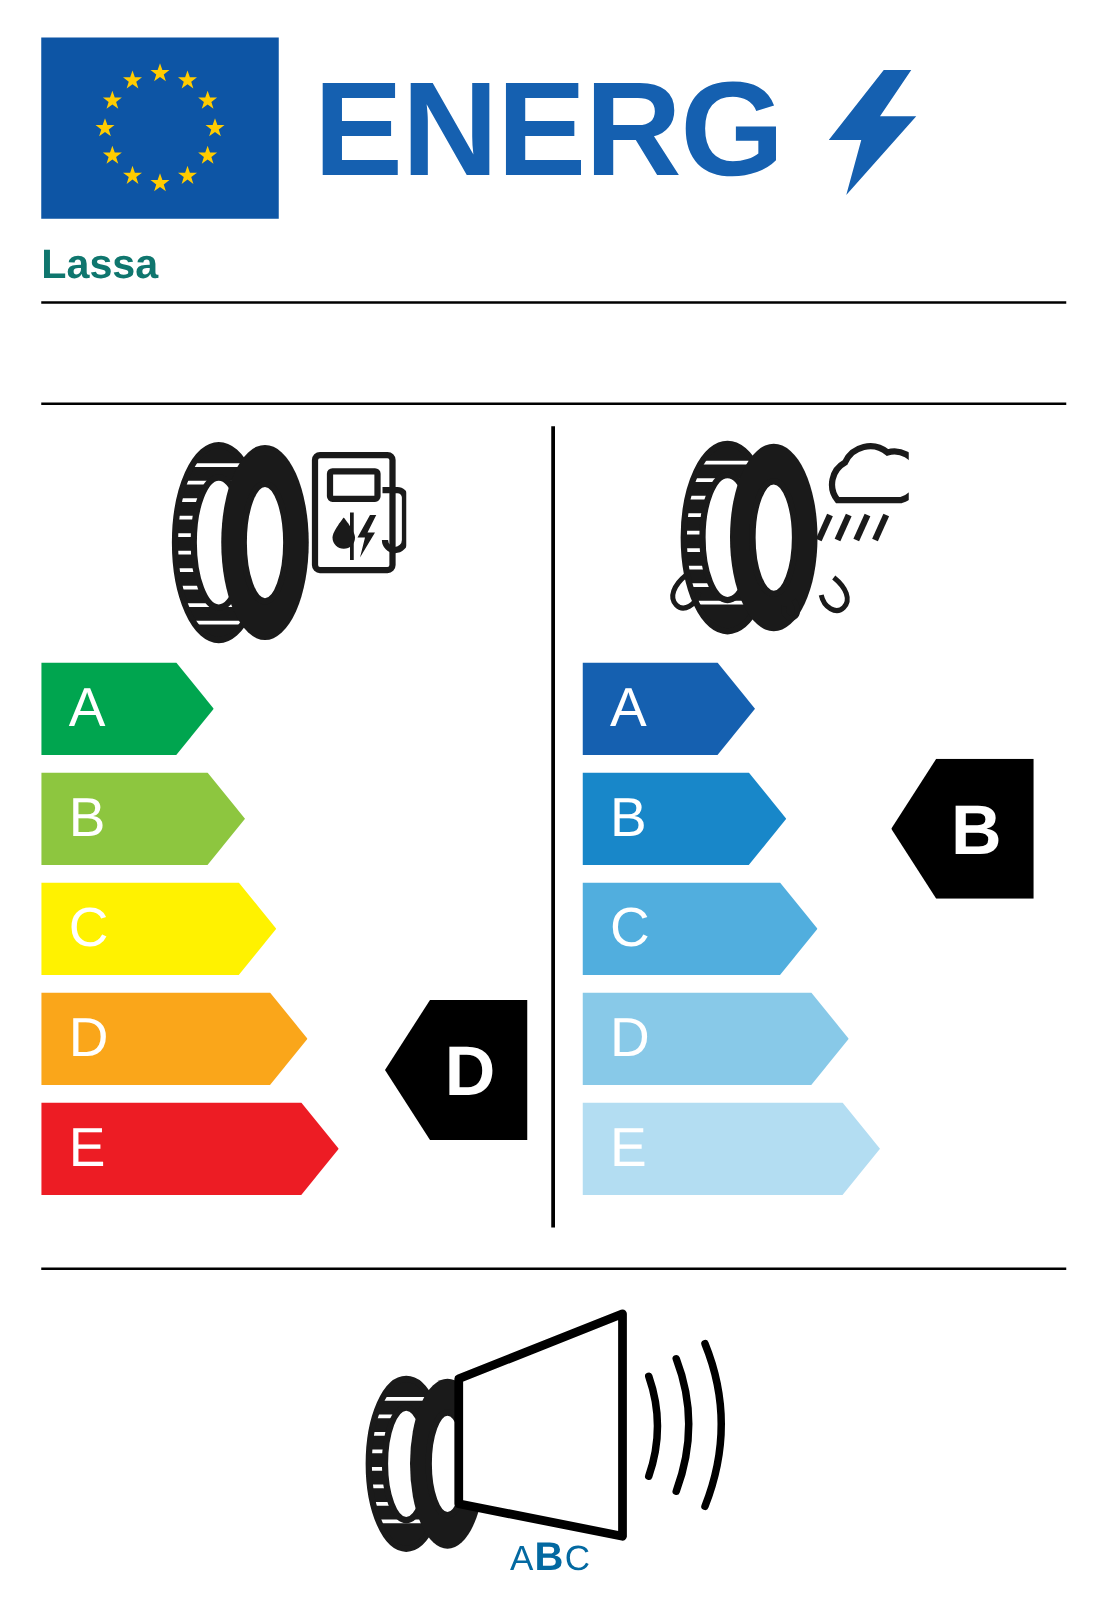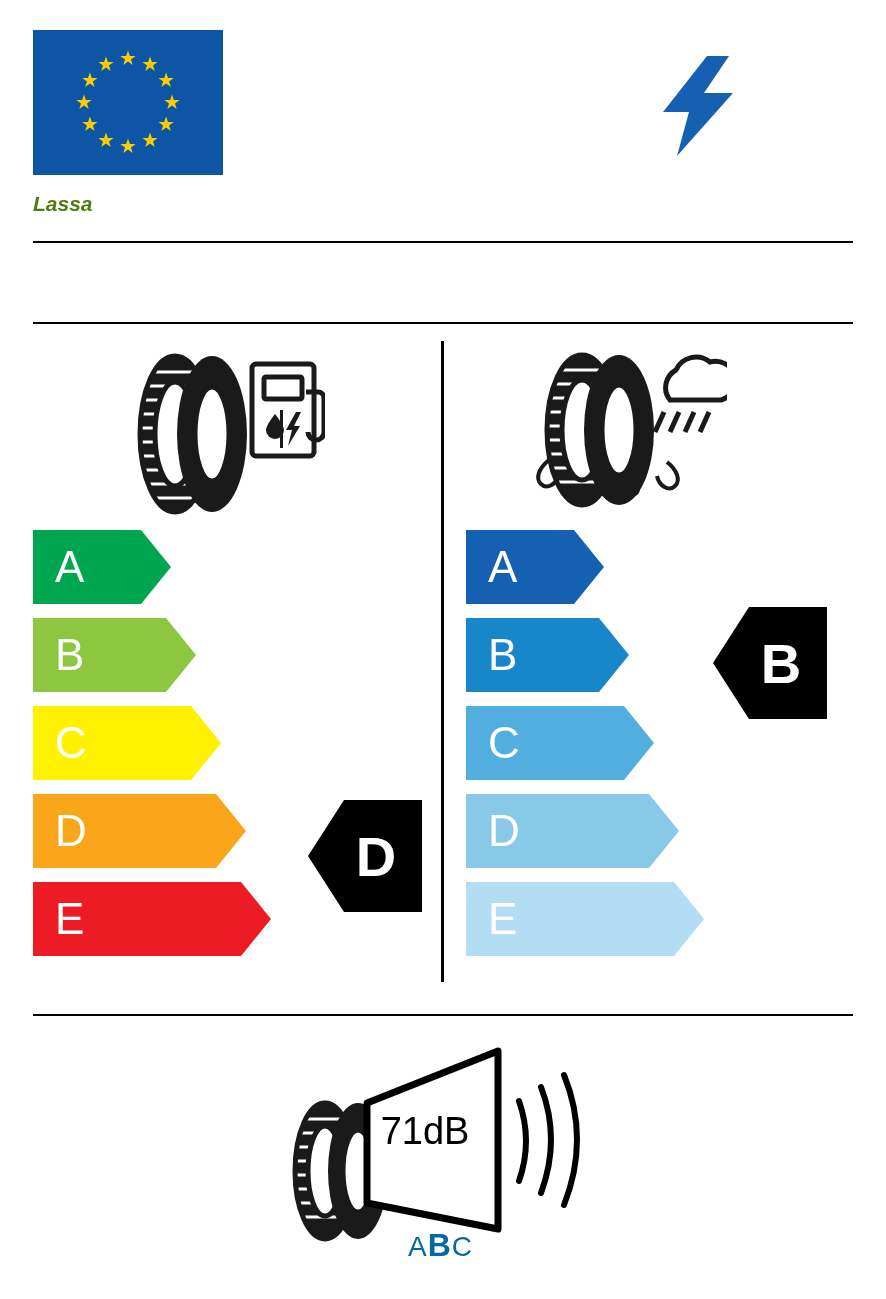--- a/index.html
+++ b/index.html
@@ -57,25 +57,24 @@
     position: absolute;
     left: 630px;
     top: 26px;
   }
 
   
   .brand-name {
     position: absolute;
     left: 33px;
     top: 192px;
-    font-size: 21px;
+    font-size: 33px;
     font-weight: bold;
-    color: #4d7c0f;
+    color: #0f766e;
     letter-spacing: 0px;
-    font-style: italic;
   }
   .rule {
     position: absolute;
     background: #000;
     height: 2px;
   }
   .rule-1 { left: 33px; top: 241px; width: 820px; }
   .rule-2 { left: 33px; top: 322px; width: 820px; }
   .rule-3 { left: 33px; top: 1014px; width: 820px; }
   .divider-v {
@@ -211,20 +210,21 @@
             <g transform="rotate(300) translate(0,-44) rotate(-300)">
                 <polygon points="0,-8 1.9,-2.5 7.6,-2.5 3,1 4.7,6.5 0,3 -4.7,6.5 -3,1 -7.6,-2.5 -1.9,-2.5"></polygon>
               </g>
             <g transform="rotate(330) translate(0,-44) rotate(-330)">
                 <polygon points="0,-8 1.9,-2.5 7.6,-2.5 3,1 4.7,6.5 0,3 -4.7,6.5 -3,1 -7.6,-2.5 -1.9,-2.5"></polygon>
               </g>
           </g>
         </g>
       </svg>
     </div>
+    <div class="energ-word">ENERG</div>
     <div class="energ-bolt">
       <svg width="75" height="100" viewBox="0 0 75 100">
         <polygon points="44,0 0,56 26,56 14,100 70,37 41,37 66,0" fill="#1560b0"></polygon>
       </svg>
     </div>
   </div>
 
   <div class="brand-name">Lassa</div>
   <div class="rule rule-1"></div>
   <div class="rule rule-2"></div>
@@ -415,19 +415,18 @@
       <polygon points="84,60 84,160 215,186 215,8" fill="#ffffff" stroke="#000000" stroke-width="7" stroke-linejoin="round"></polygon>
 
       <g fill="none" stroke="#000000" stroke-width="6" stroke-linecap="round">
         <path d="M236 58 q14 40 0 80"></path>
         <path d="M258 44 q20 52 0 106"></path>
         <path d="M281 32 q26 64 0 130"></path>
       </g>
     </svg>
   </div>
 
-  <div class="noise-value">71dB</div>
 
   <div class="noise-classes">
     <span>A</span><b>B</b><span>C</span>
   </div>
 
 </div>
 
 </body></html>

